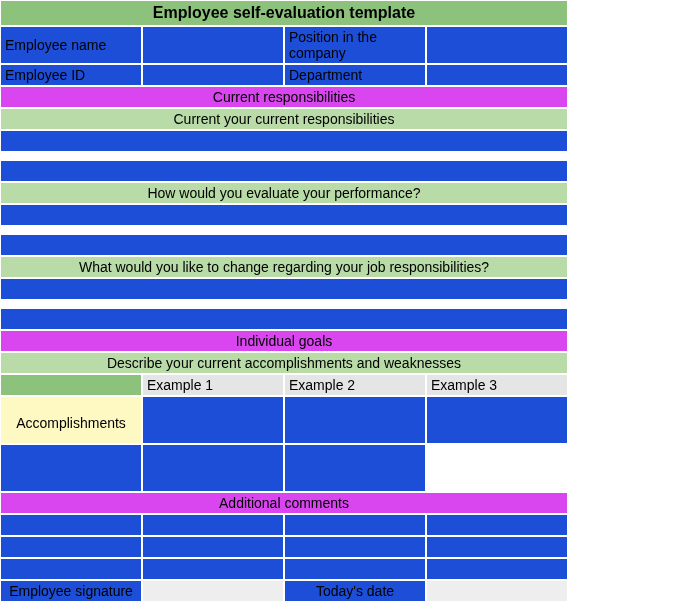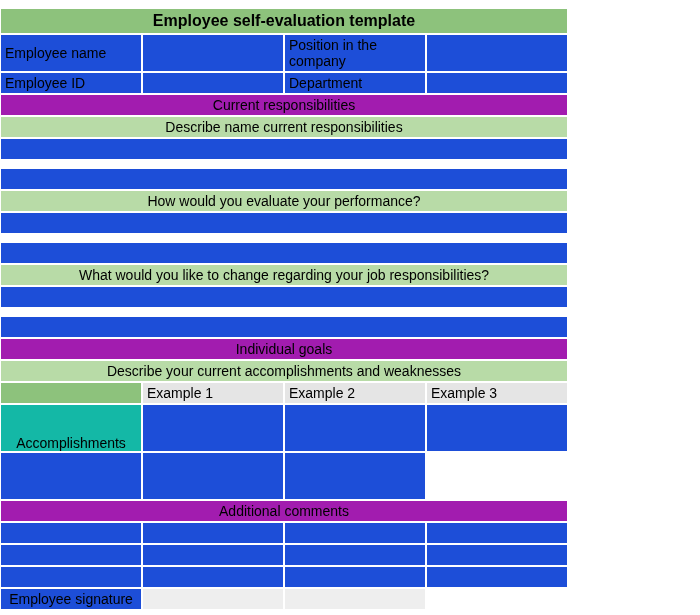--- a/index.html
+++ b/index.html
@@ -3,52 +3,52 @@
   <meta charset="utf-8">
   <style>
     * { box-sizing: border-box; margin: 0; padding: 0; }
     body {
       font-family: Arial, Helvetica, sans-serif;
       font-size: 14px;
       background: #ffffff;
       width: 700px;
       color: #000;
     }
-    .container { width: 568px; margin-top: 8px; }
+    .container { width: 568px; }
     .row { display: flex; width: 100%; }
     .cell {
       border: 1px solid #fff;
       padding: 2px 4px;
       background: #1d4ed8;
       display: flex;
       align-items: center;
       min-height: 22px;
     }
     .title-row .cell {
       background: #8dc27c;
       justify-content: center;
       font-weight: bold;
       font-size: 16px;
       min-height: 26px;
     }
     .section-row .cell {
-      background: #a21caf;
+      background: #d946ef;
       justify-content: center;
       min-height: 22px;
     }
     .subhead-row .cell {
       background: #b8dba7;
       justify-content: center;
       min-height: 22px;
     }
     .c4 { flex: 0 0 25%; }
     .cfull { flex: 0 0 100%; }
     .examples-row .cell { background: #e5e5e5; }
     .examples-row .cell.corner { background: #8dc27c; }
-    .acc-label { background: #14b8a6; justify-content: center; align-items: flex-end; padding-bottom: 0; }
+    .acc-label { background: #fef9c3; justify-content: center; align-items: flex-end; padding-bottom: 12px; }
     .tall { min-height: 48px; }
     .sig-row .cell.lbl { background: #1d4ed8; justify-content: center; }
     .sig-row .cell.blank { background: #eeeeee; }
     .spacer-row .cell { background: #ffffff; min-height: 8px; border: none; }
   </style>
 </head>
 <body>
 
 <div class="container">
 
@@ -66,21 +66,21 @@
     <div class="cell c4">Employee ID</div>
     <div class="cell c4"></div>
     <div class="cell c4">Department</div>
     <div class="cell c4"></div>
   </div>
 
   <div class="row section-row">
     <div class="cell cfull">Current responsibilities</div>
   </div>
   <div class="row subhead-row">
-    <div class="cell cfull">Describe name current responsibilities</div>
+    <div class="cell cfull">Current your current responsibilities</div>
   </div>
   <div class="row">
       <div class="cell cfull"></div>
     </div>
   <div class="row spacer-row">
       <div class="cell cfull"></div>
     </div>
   <div class="row">
       <div class="cell cfull"></div>
     </div>
@@ -153,16 +153,17 @@
   <div class="row">
     <div class="cell c4"></div>
     <div class="cell c4"></div>
     <div class="cell c4"></div>
     <div class="cell c4"></div>
   </div>
 
   <div class="row sig-row">
     <div class="cell c4 lbl">Employee signature</div>
     <div class="cell c4 blank"></div>
+    <div class="cell c4 lbl">Today's date</div>
     <div class="cell c4 blank"></div>
   </div>
 
 </div>
 
 </body></html>

